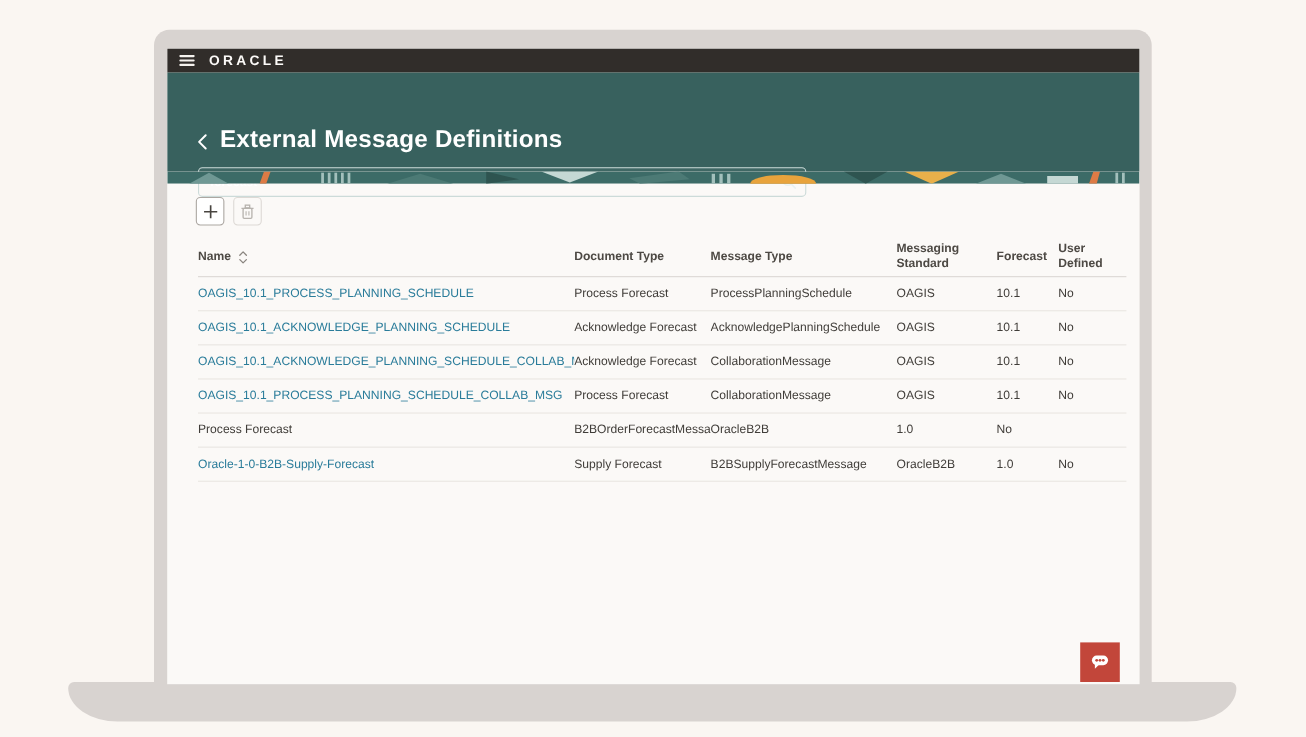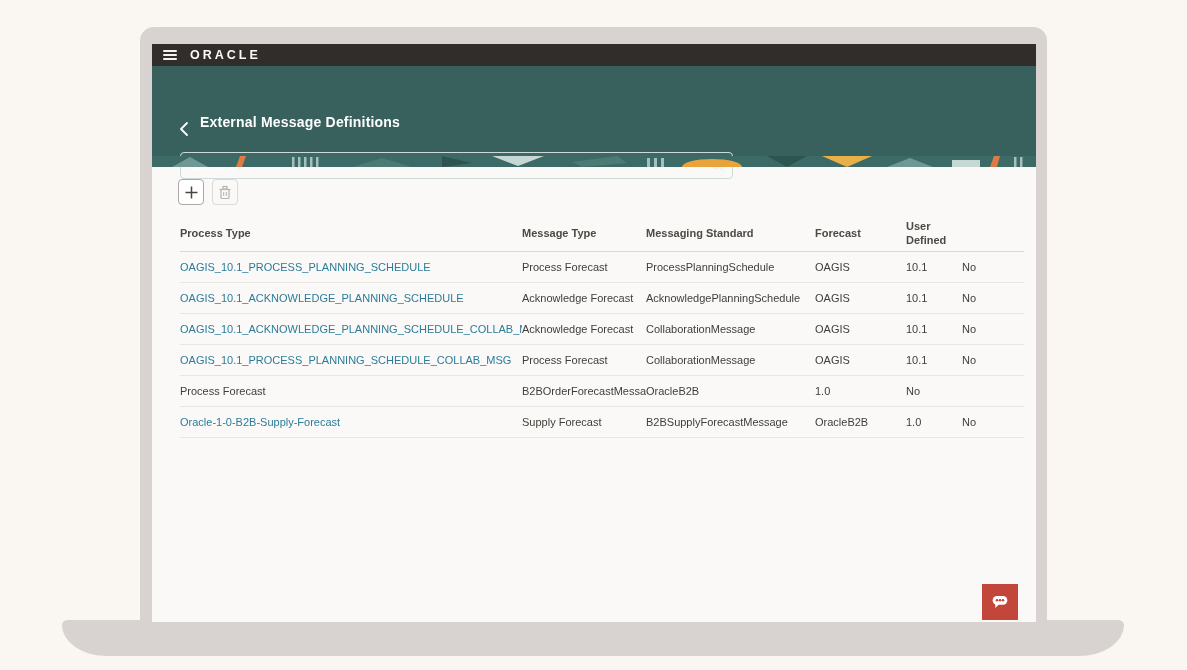--- a/index.html
+++ b/index.html
@@ -33,21 +33,21 @@
   }
 
   
   .page-header {
     position:absolute; left:0; top:22px; width:884px; height:90px;
     background:#38615e;
   }
   .back-btn { position:absolute; left:26px; top:55px; width:14px; height:16px; cursor:pointer; }
   .page-title {
     position:absolute; left:48px; top:48px; color:#ffffff;
-    font-size:14px; font-weight:bold; letter-spacing:.2px;
+    font-size:22px; font-weight:bold; letter-spacing:.2px;
   }
   .search-box {
     position:absolute; left:28px; top:86px; width:553px; height:27px;
     border:1px solid #ccdbd9; border-radius:4px; background:rgba(255,255,255,0.04);
     display:flex; align-items:center;
   }
   .search-input {
     flex:1; height:100%; background:transparent; border:none; outline:none;
     color:#ffffff; font-weight:bold; font-size:11px; padding:0 10px;
     font-family:"Liberation Sans","DejaVu Sans",sans-serif;
@@ -161,21 +161,28 @@
         <rect x="3" y="4.5" width="8" height="9" rx="1" fill="none" stroke="#b7b3ae" stroke-width="1.2"></rect>
         <line x1="1.5" y1="4.5" x2="12.5" y2="4.5" stroke="#b7b3ae" stroke-width="1.2"></line>
         <rect x="5" y="1.5" width="4" height="2.5" fill="none" stroke="#b7b3ae" stroke-width="1.2"></rect>
         <line x1="5.7" y1="7" x2="5.7" y2="11" stroke="#b7b3ae" stroke-width="1"></line>
         <line x1="8.3" y1="7" x2="8.3" y2="11" stroke="#b7b3ae" stroke-width="1"></line>
       </svg>
     </div>
 
     <div class="table">
       <div class="t-row t-head">
-        <div class="cell">Process Type</div>
+        <div class="cell head-name">
+          <span>Name</span>
+          <svg width="8" height="12" viewBox="0 0 8 12">
+              <polyline points="1,4 4,1 7,4" fill="none" stroke="#8b8680" stroke-width="1.2" stroke-linecap="round" stroke-linejoin="round"></polyline>
+              <polyline points="1,8 4,11 7,8" fill="none" stroke="#8b8680" stroke-width="1.2" stroke-linecap="round" stroke-linejoin="round"></polyline>
+            </svg>
+        </div>
+        <div class="cell">Document Type</div>
         <div class="cell">Message Type</div>
         <div class="cell wrap">Messaging Standard</div>
         <div class="cell">Forecast</div>
         <div class="cell wrap">User Defined</div>
       </div>
 
       <div class="t-row t-body-row">
         <div class="cell name-cell"><a>OAGIS_10.1_PROCESS_PLANNING_SCHEDULE</a></div>
         <div class="cell">Process Forecast</div>
         <div class="cell">ProcessPlanningSchedule</div>

